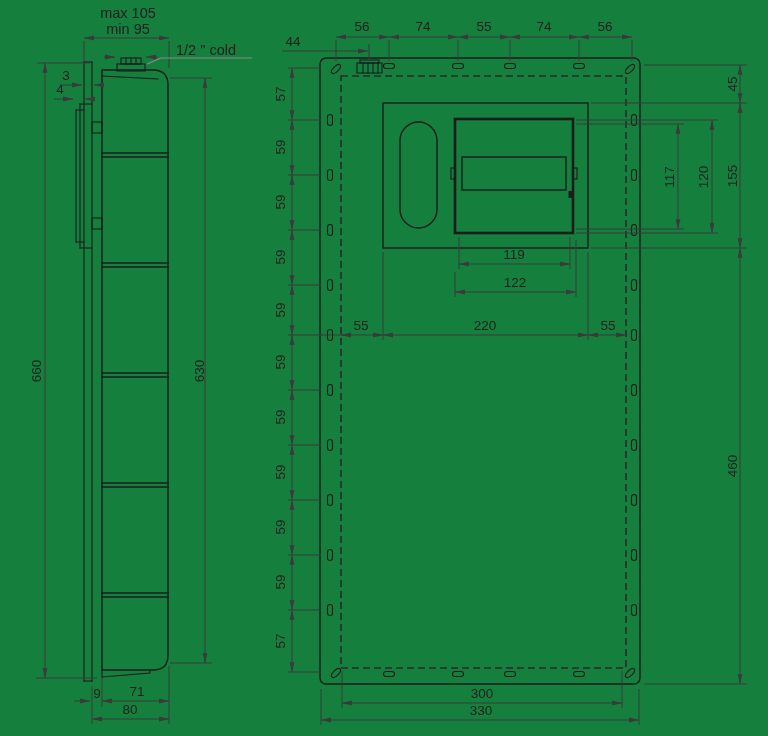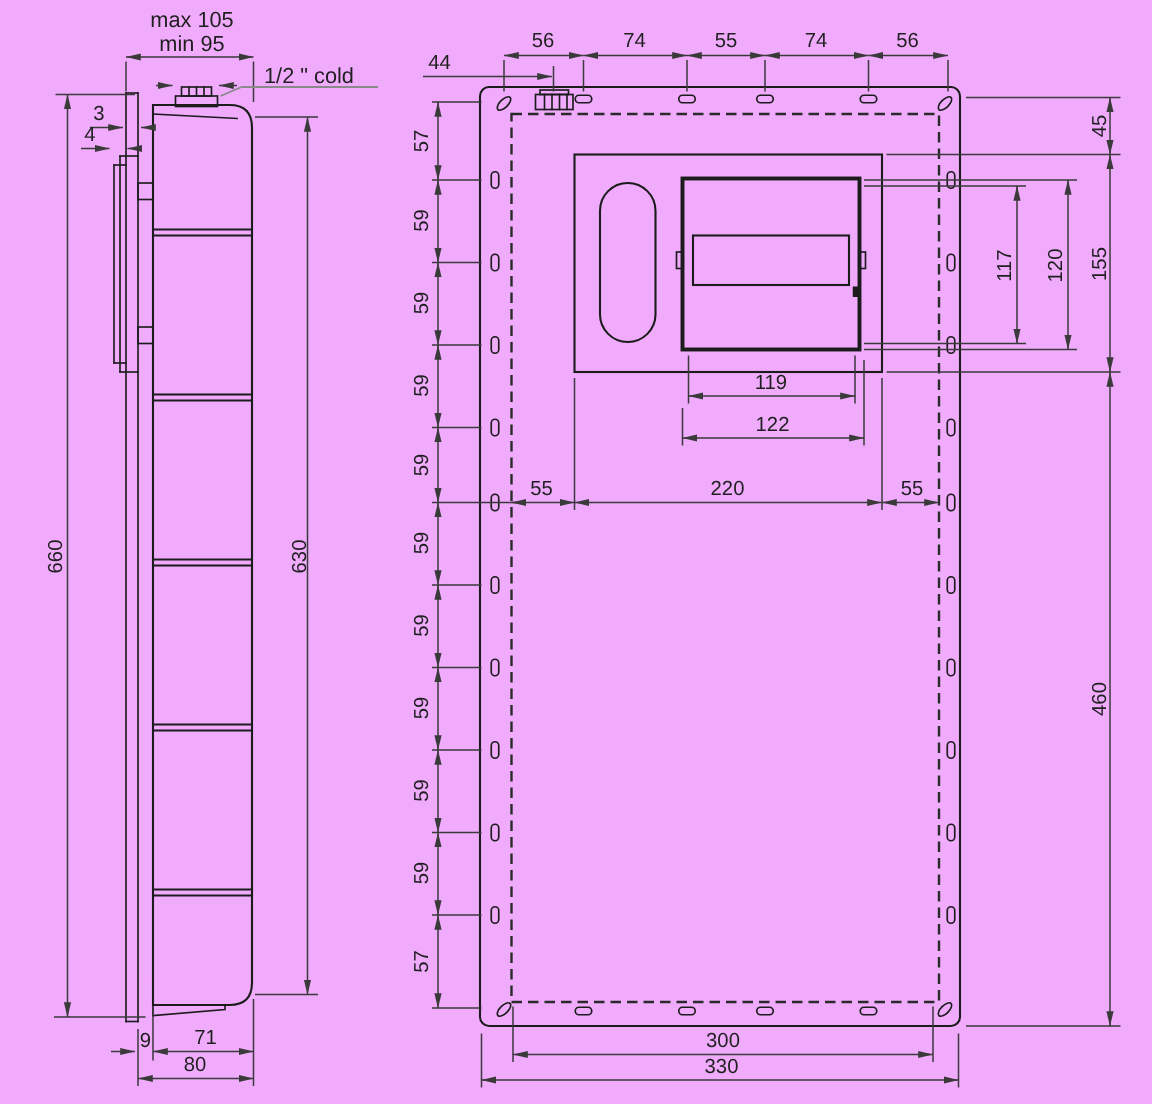--- a/index.html
+++ b/index.html
@@ -1,16 +1,16 @@
 <!DOCTYPE html>
 <html><head>
 <meta charset="utf-8">
 <style>
   html,body{margin:0;padding:0;background:#ffffff;}
-  #stage{position:relative;width:768px;height:736px;background:#f0abfc;overflow:hidden;}
+  #stage{position:relative;width:768px;height:736px;background:#15803d;overflow:hidden;}
   svg{display:block;}
   .g{stroke:#1c1c1c;stroke-width:1.4;fill:none;stroke-linecap:square;}
   .g2{stroke:#1c1c1c;stroke-width:2.6;fill:none;}
   .thin{stroke-width:1.1;}
   .dash{stroke:#2a2a2a;stroke-width:1.6;fill:none;stroke-dasharray:7 4;}
   .d{stroke:#3a3a3a;stroke-width:1;fill:none;stroke-linecap:butt;}
   .da{marker-start:url(#ar);marker-end:url(#ar);}
   .de{marker-end:url(#ar);}
   .ld{stroke:#8a8a8a;stroke-width:1.2;fill:none;}
   text{font-family:"Liberation Sans","DejaVu Sans",sans-serif;font-size:13.5px;fill:#1f1f1f;}

